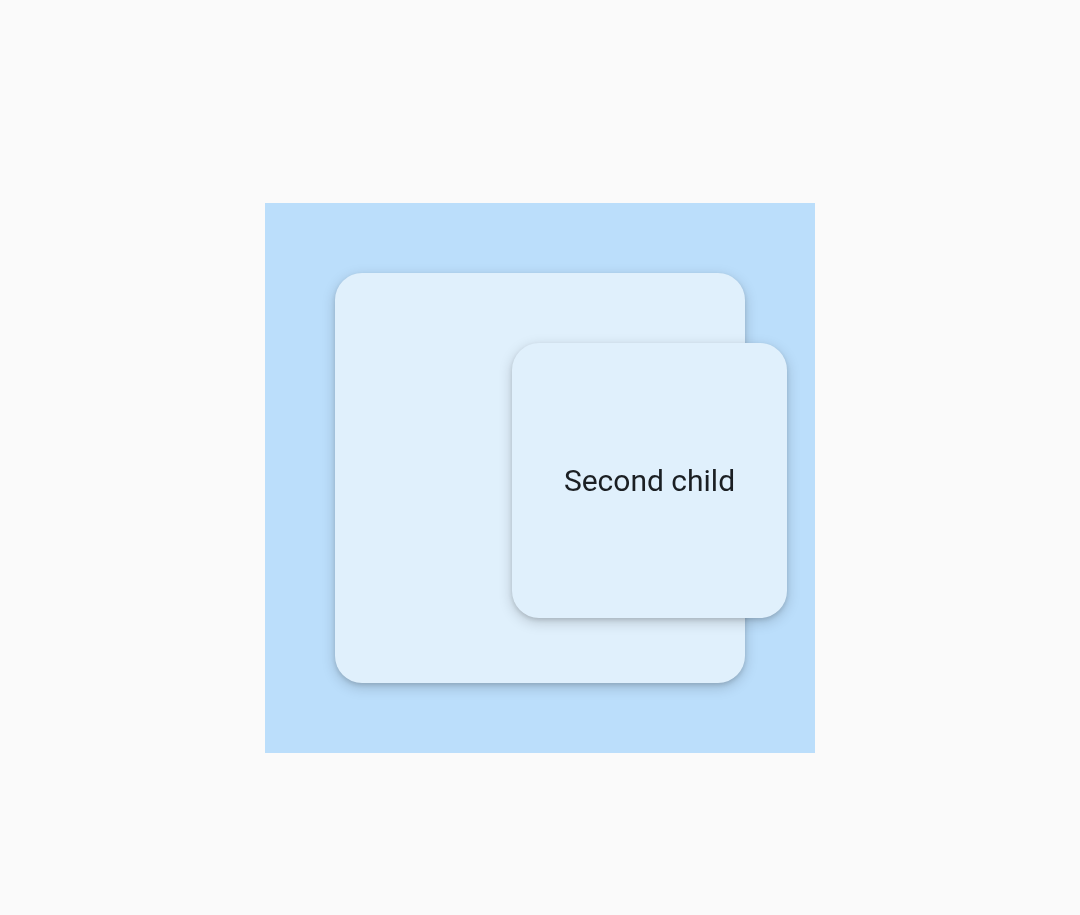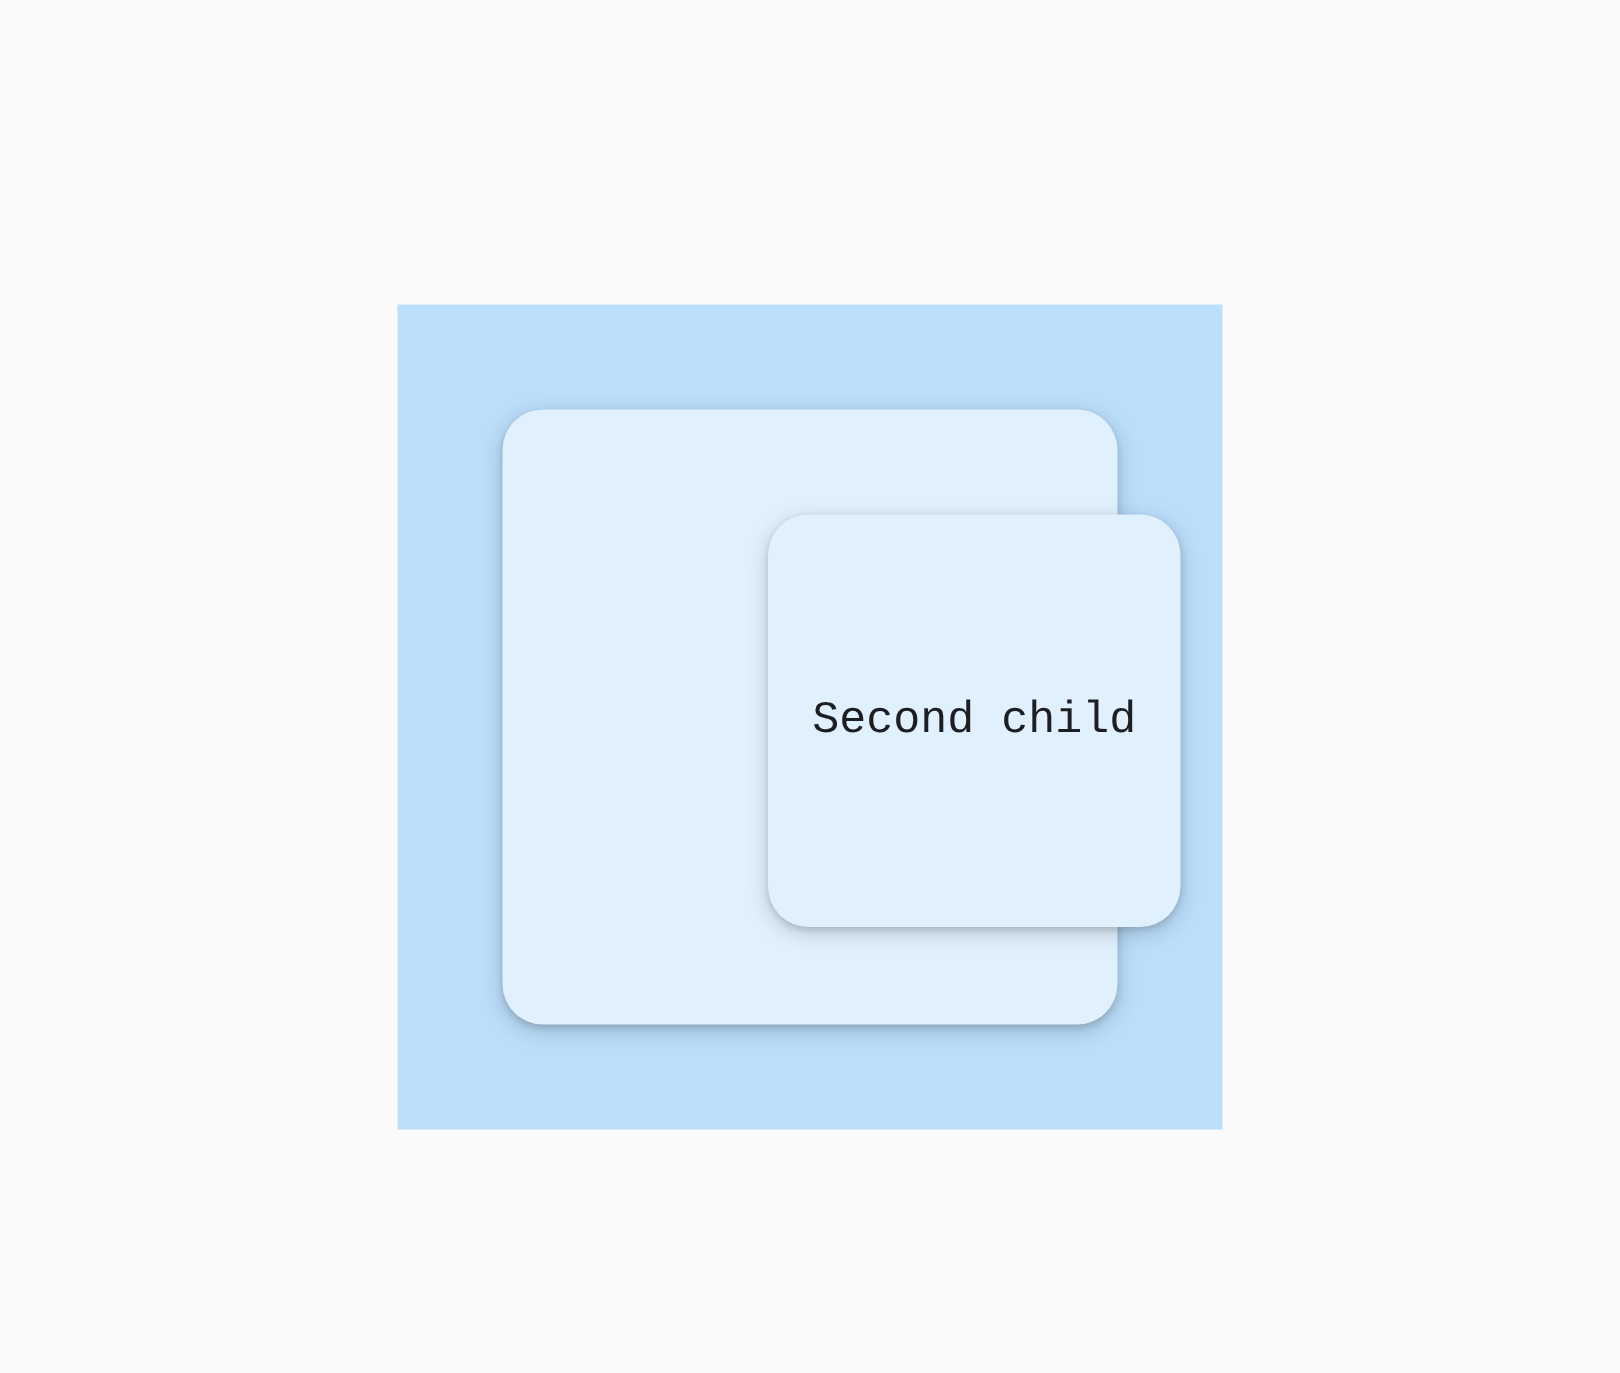--- a/index.html
+++ b/index.html
@@ -37,21 +37,20 @@
       left: 247px;
       top: 140px;
       width: 275px;
       height: 275px;
       background: #e0f0fc;
       border-radius: 27px;
       box-shadow: 0 2px 4px rgba(0,0,0,0.12), 0 4px 14px rgba(0,0,0,0.18);
       display: flex;
       align-items: center;
       justify-content: center;
-      font-family: Liberation Mono, monospace;
     }
     .second-child-text {
       font-size: 30px;
       color: #1b1f23;
       font-weight: 400;
     }
   </style>
 </head>
 <body>
 

